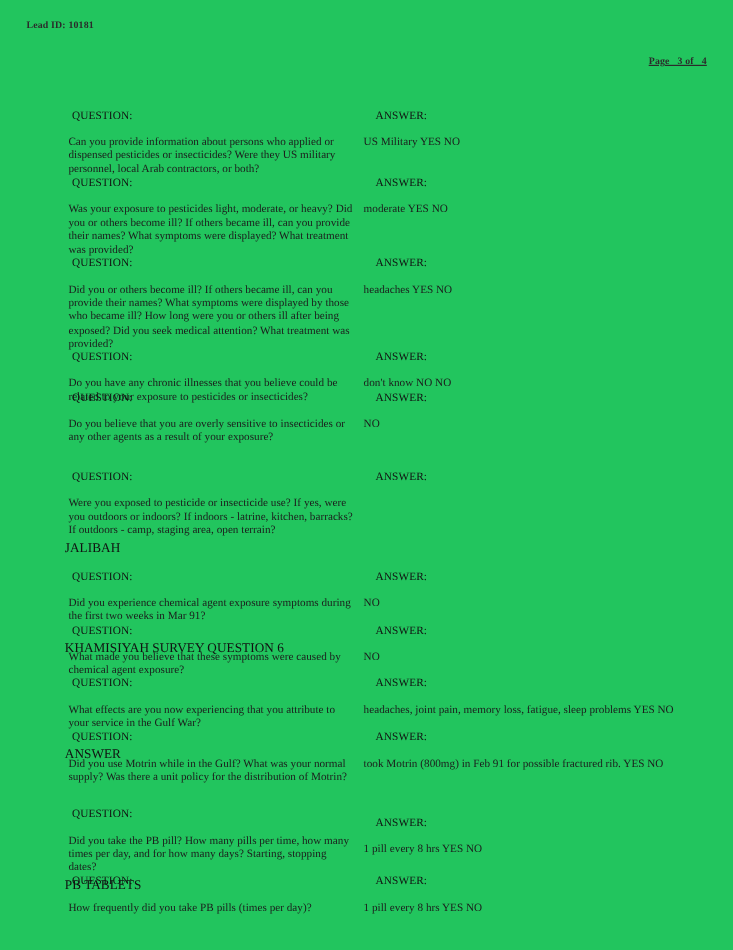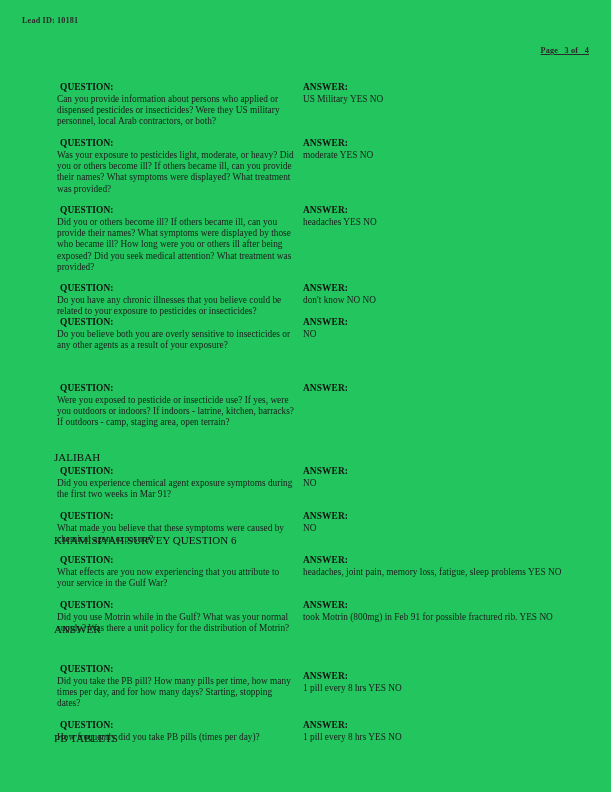--- a/index.html
+++ b/index.html
@@ -69,24 +69,24 @@
     left: 54px;
     font-size: 11px;
     font-weight: normal;
     letter-spacing: 0.05px;
     white-space: nowrap;
     color: #111;
   }
 
   .lbl {
     font-size: 9.4px;
-    font-weight: bold;
+    font-weight: normal;
     letter-spacing: 0.1px;
     line-height: 11.6px;
-    margin: 0;
+    margin: 10px;
     color: #111;
   }
   .qlbl { margin-left: 3px; }
 
   .txt {
     font-size: 9.3px;
     line-height: 11.4px;
     margin: 0;
     color: #1c1c1c;
     letter-spacing: 0.02px;
@@ -135,21 +135,21 @@
       <div class="qcol" style="top: 201px;">
         <div class="lbl qlbl">QUESTION:</div>
         <div class="txt">Do you have any chronic illnesses that you believe could be related to your exposure to pesticides or insecticides?</div>
       </div>
       <div class="acol" style="top: 201px;">
         <div class="lbl">ANSWER:</div>
         <div class="txt wide">don't know NO NO</div>
       </div>
       <div class="qcol" style="top: 235px;">
         <div class="lbl qlbl">QUESTION:</div>
-        <div class="txt">Do you believe both you are overly sensitive to insecticides or any other agents as a result of your exposure?</div>
+        <div class="txt">Do you believe that you are overly sensitive to insecticides or any other agents as a result of your exposure?</div>
       </div>
       <div class="acol" style="top: 235px;">
         <div class="lbl">ANSWER:</div>
         <div class="txt wide">NO</div>
       </div>
       <div class="qcol" style="top: 301px;">
         <div class="lbl qlbl">QUESTION:</div>
         <div class="txt">Were you exposed to pesticide or insecticide use?  If yes, were you outdoors or indoors?  If indoors - latrine, kitchen, barracks?  If outdoors - camp, staging area, open terrain?</div>
       </div>
       <div class="acol" style="top: 301px;">

